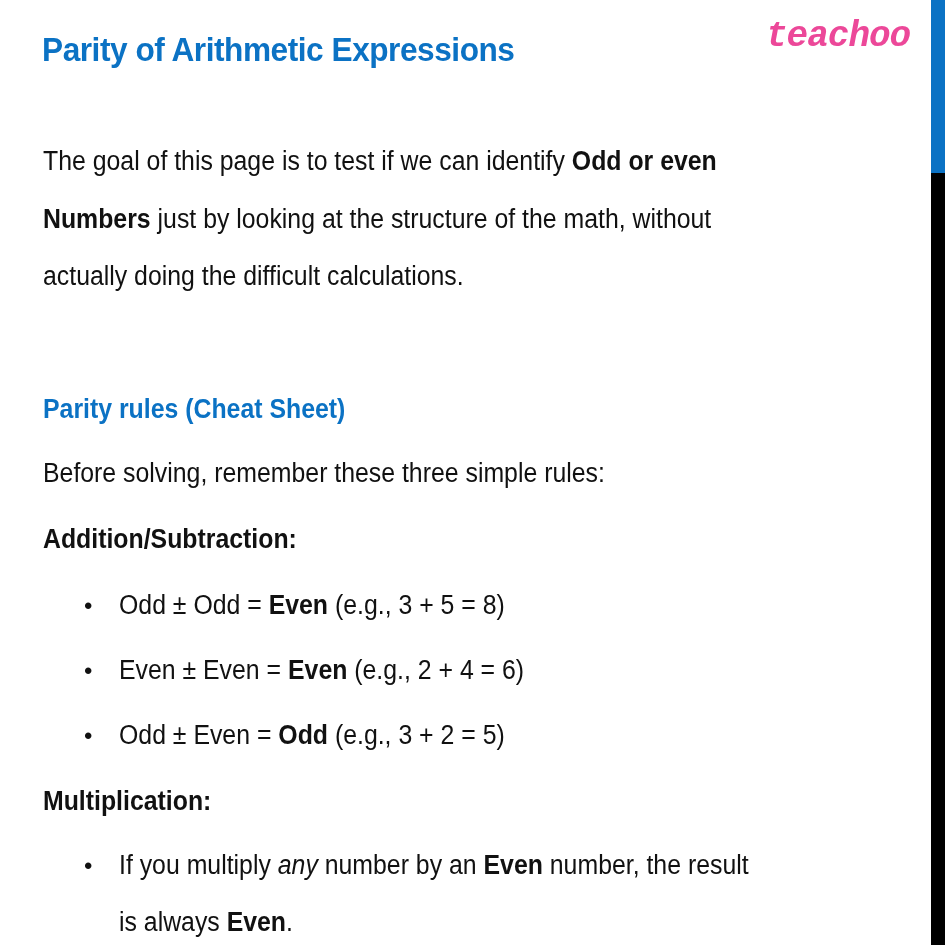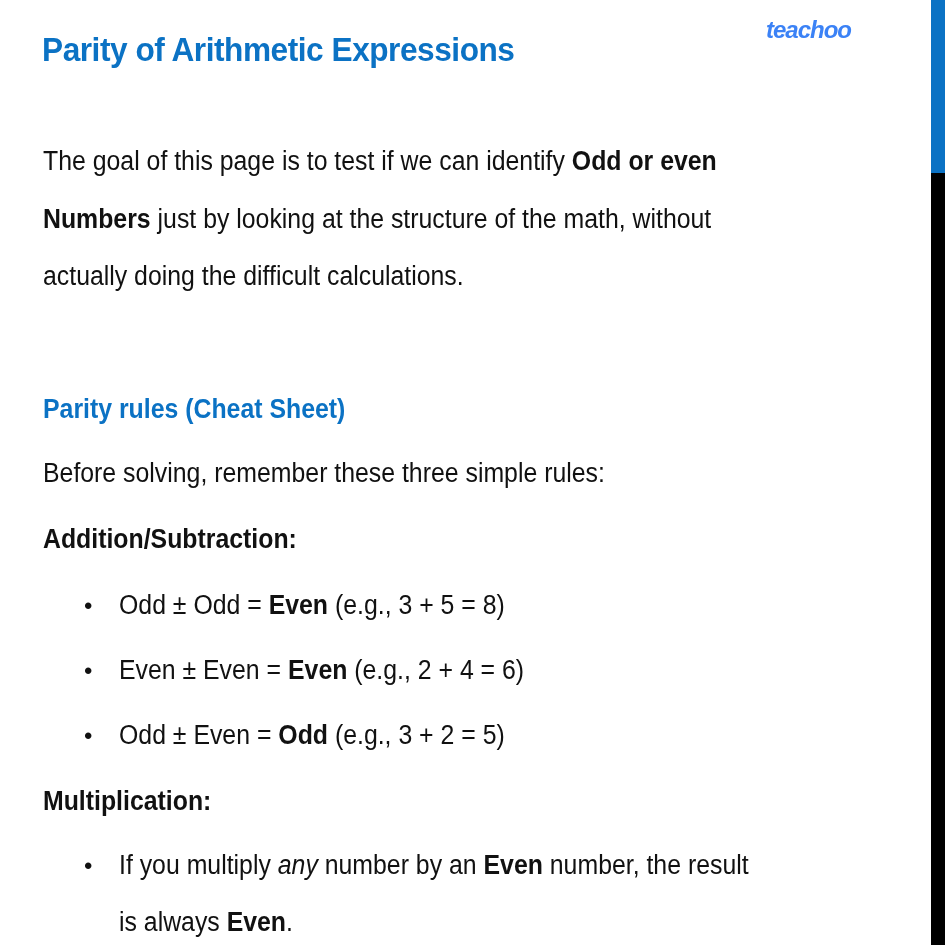--- a/index.html
+++ b/index.html
@@ -11,22 +11,22 @@
   }
   .side-bar-blue { position: absolute; left: 931px; top: 0; width: 14px; height: 173px; background: #0b72c4; }
   .side-bar-black { position: absolute; left: 931px; top: 173px; width: 14px; height: 772px; background: #000000; }
   .title {
     position: absolute; left: 42px; top: 30px;
     font-size: 34px; font-weight: bold; color: #0b72c4; letter-spacing: -0.5px;
     transform: scaleX(0.93); transform-origin: left top;
   }
   .logo {
     position: absolute; left: 766px; top: 16px;
-    font-family: Liberation Sans, sans-serif; font-style: italic; font-weight: bold;
-    font-size: 24px; color: #3b82f6; letter-spacing: -1px;
+    font-family: Liberation Mono, monospace; font-style: italic; font-weight: bold;
+    font-size: 36px; color: #ec4899; letter-spacing: -1px;
   }
   .line { position: absolute; left: 43px; font-size: 27px; white-space: nowrap;
     transform: scaleX(0.92); transform-origin: left top; }
   .sub { color: #0b72c4; font-weight: bold; }
   .b { font-weight: bold; }
   .i { font-style: italic; }
   .bullet { position: absolute; left: 84px; font-size: 24px; }
   .li { position: absolute; left: 119px; font-size: 27px; white-space: nowrap;
     transform: scaleX(0.92); transform-origin: left top; }
 </style>

